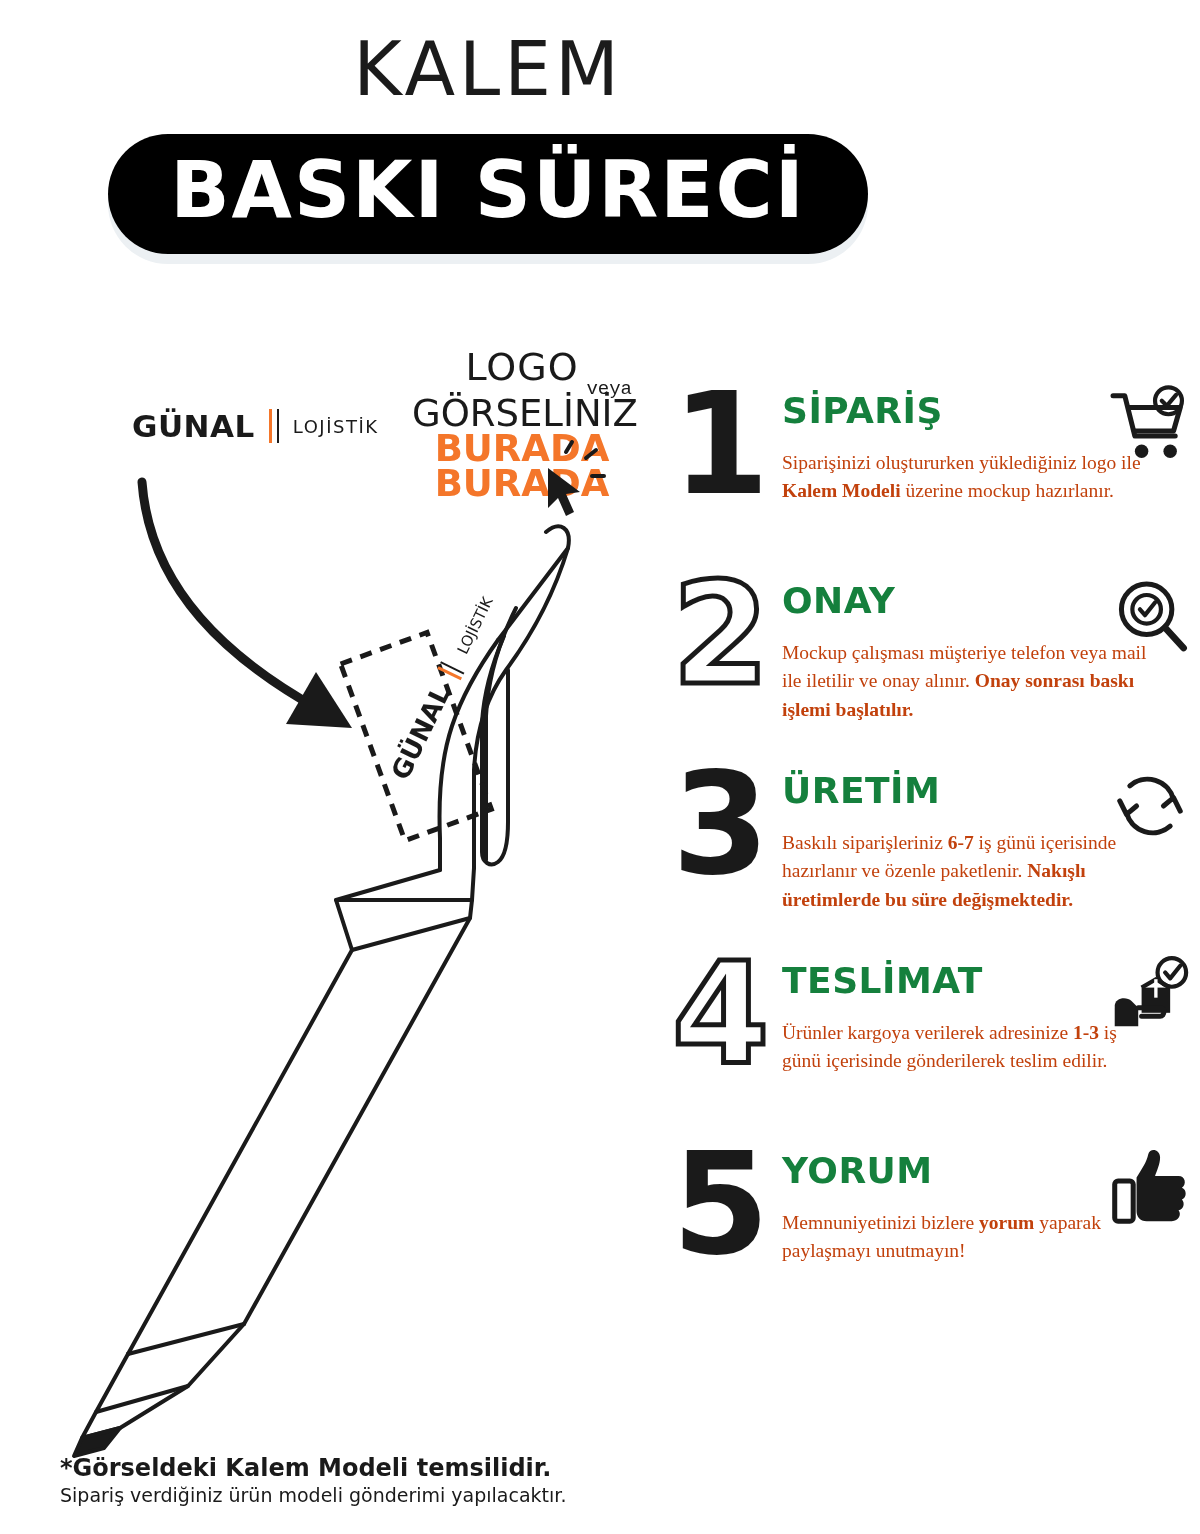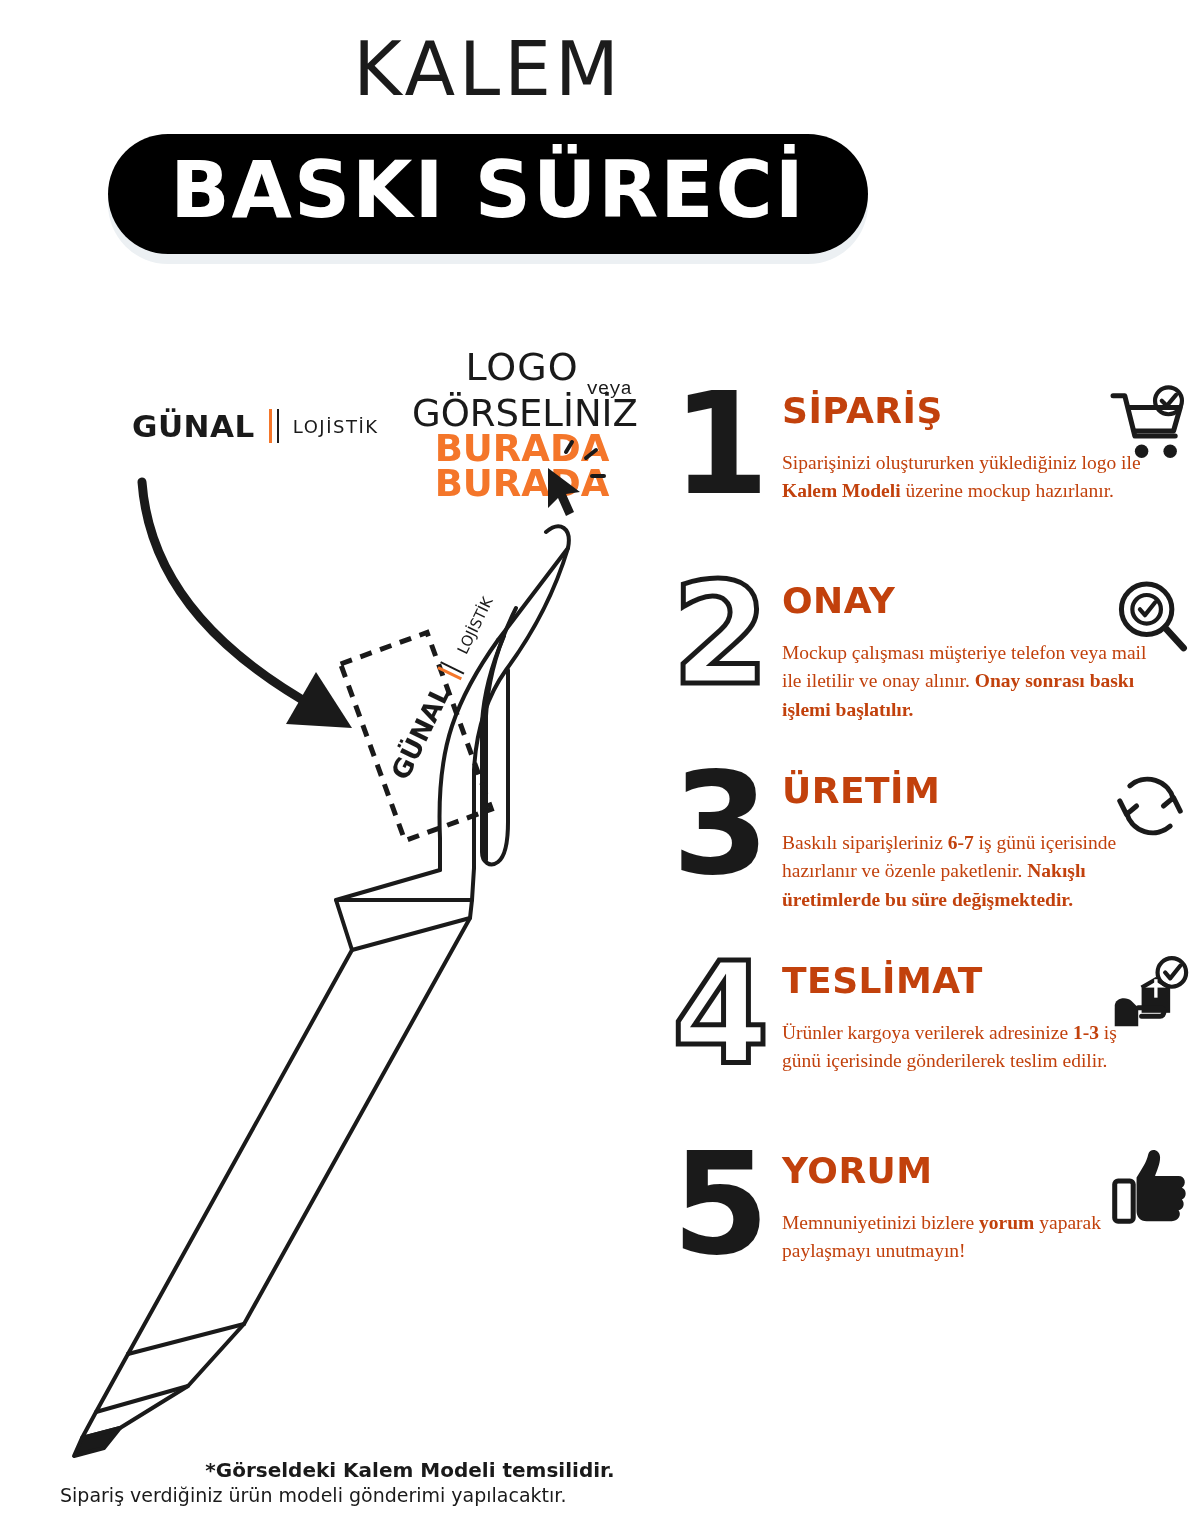--- a/index.html
+++ b/index.html
@@ -165,21 +165,21 @@
     color: transparent;
     -webkit-text-stroke: 5px #1a1a1a;
   }
   .step-body {
     padding-top: 12px;
     flex: 1;
   }
   .step-title {
     font-size: 36px;
     font-weight: 800;
-    color: #c2410c;
+    color: #15803d;
     letter-spacing: 0.5px;
     font-family: "DejaVu Sans", sans-serif;
     margin-bottom: 6px;
   }
   .step-text {
     font-size: 19.5px;
     line-height: 1.45;
     color: #c2410c;
     font-family: Liberation Serif, serif;
     max-width: 370px;
@@ -195,25 +195,24 @@
   }
 
   
   .footer {
     position: absolute;
     left: 60px;
     bottom: 28px;
     width: 700px;
   }
   .footer-line1 {
-    font-size: 20px;
+    font-size: 24px;
     font-weight: 700;
     color: #1a1a1a;
     font-family: "DejaVu Sans", sans-serif;
-    text-align: center;
   }
   .footer-line2 {
     font-size: 19px;
     color: #1a1a1a;
     font-family: "DejaVu Sans", sans-serif;
     margin-top: 2px;
   }
 </style>
 </head>
 <body>

